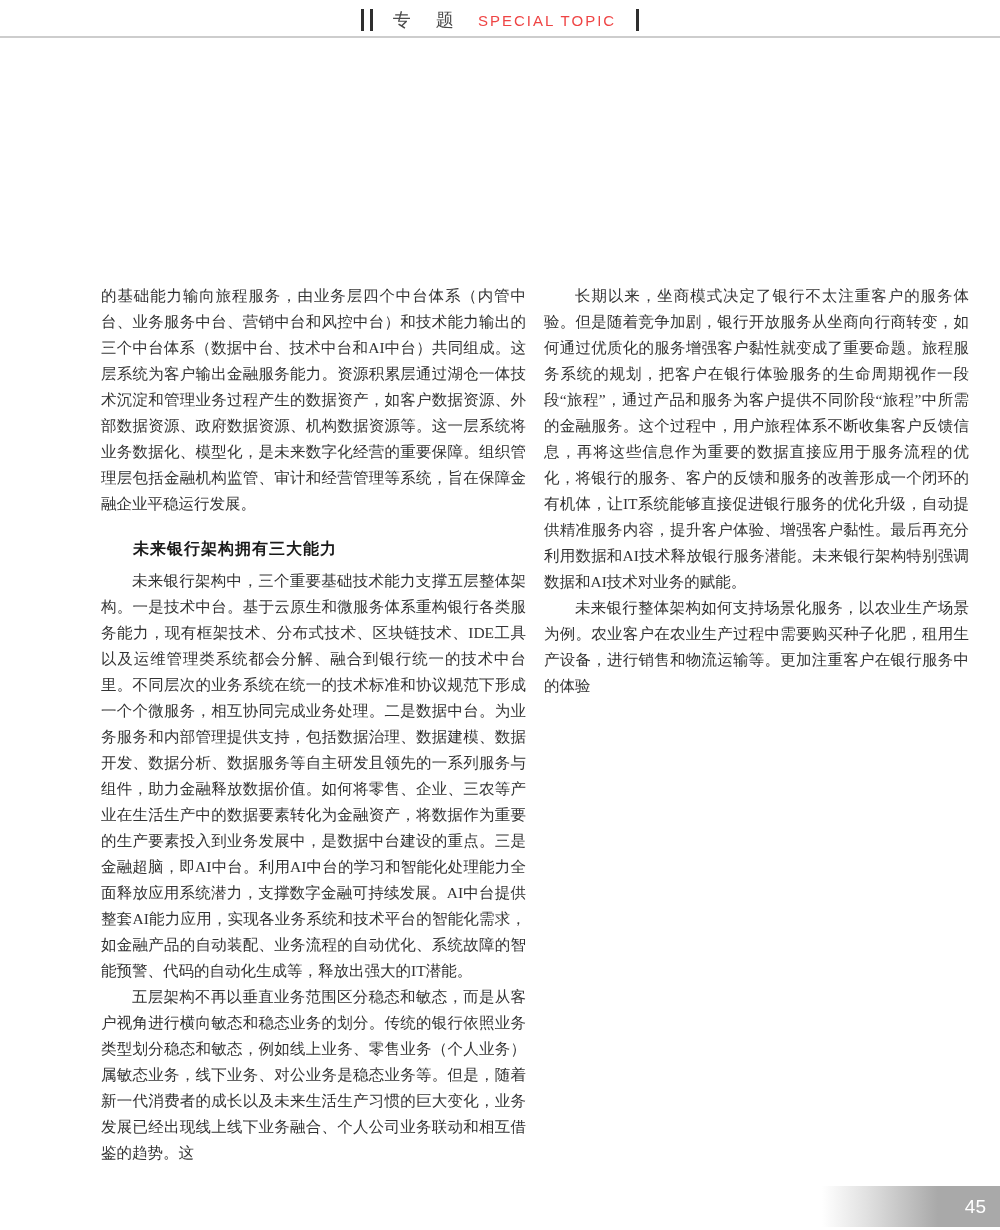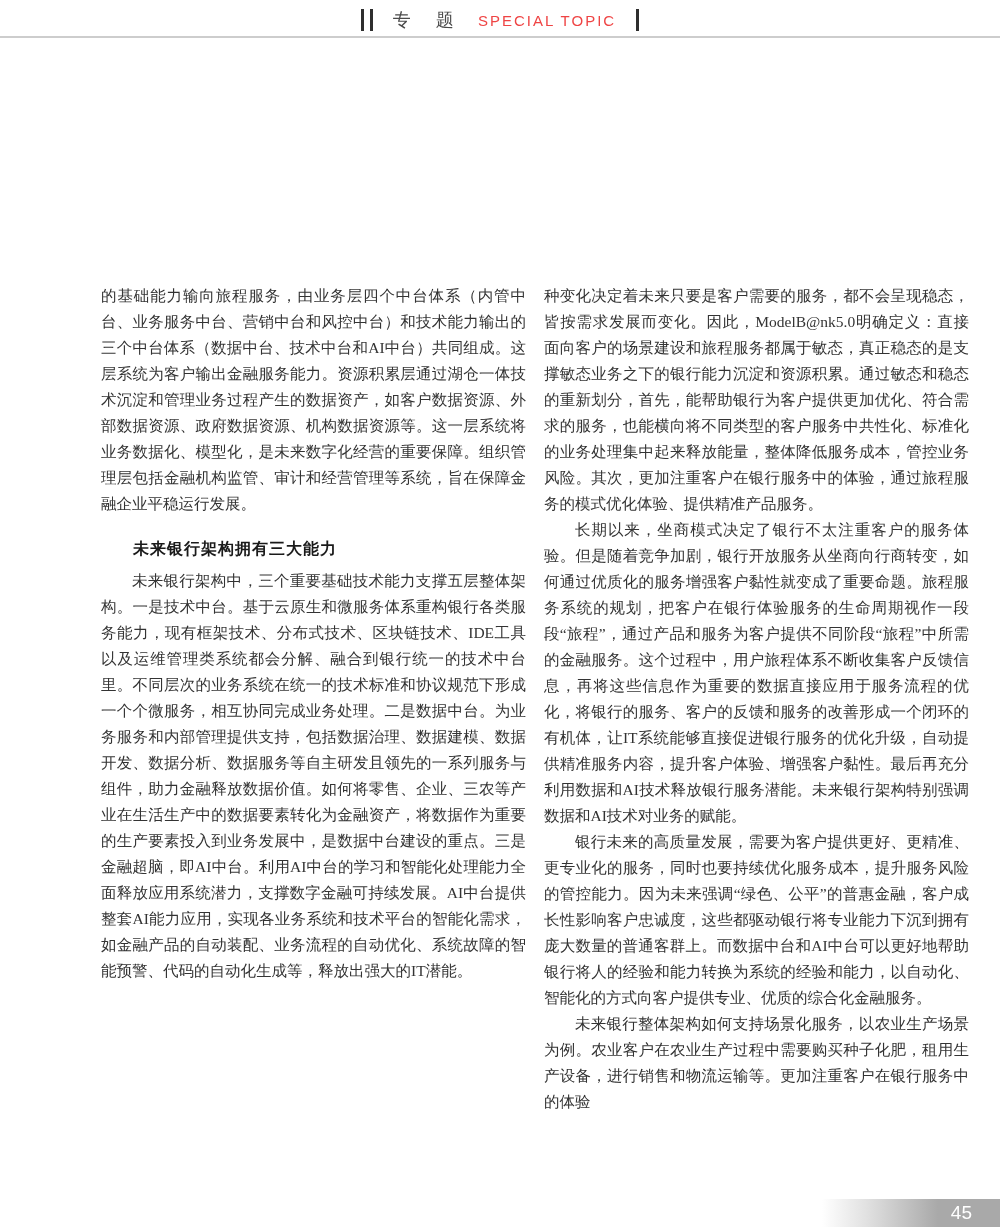--- a/index.html
+++ b/index.html
@@ -73,23 +73,23 @@
     color: #1a1a1a;
     letter-spacing: 1px;
     line-height: 1.25;
     margin: 22px 0 9px 32px;
   }
 
   
   .footer-bar {
     position: absolute;
     right: 0; bottom: 3px;
-    width: 178px; height: 28px;
+    width: 178px; height: 41px;
     box-sizing: border-box;
-    padding-right: 28px;
+    padding-right: 14px;
     display: flex;
     align-items: center;
     justify-content: flex-end;
     background: linear-gradient(to right,
       rgba(169,169,169,0) 0%,
       rgba(169,169,169,0.35) 25%,
       #a9a9a9 65%);
   }
   .page-number {
     color: #ffffff;
@@ -110,26 +110,25 @@
   </div>
 
   <div class="rule"></div>
 
   <div class="content">
 
     <div class="column">
       <p class="para continued">的基础能力输向旅程服务，由业务层四个中台体系（内管中台、业务服务中台、营销中台和风控中台）和技术能力输出的三个中台体系（数据中台、技术中台和AI中台）共同组成。这层系统为客户输出金融服务能力。资源积累层通过湖仓一体技术沉淀和管理业务过程产生的数据资产，如客户数据资源、外部数据资源、政府数据资源、机构数据资源等。这一层系统将业务数据化、模型化，是未来数字化经营的重要保障。组织管理层包括金融机构监管、审计和经营管理等系统，旨在保障金融企业平稳运行发展。</p>
       <h2 class="section-heading">未来银行架构拥有三大能力</h2>
       <p class="para">未来银行架构中，三个重要基础技术能力支撑五层整体架构。一是技术中台。基于云原生和微服务体系重构银行各类服务能力，现有框架技术、分布式技术、区块链技术、IDE工具以及运维管理类系统都会分解、融合到银行统一的技术中台里。不同层次的业务系统在统一的技术标准和协议规范下形成一个个微服务，相互协同完成业务处理。二是数据中台。为业务服务和内部管理提供支持，包括数据治理、数据建模、数据开发、数据分析、数据服务等自主研发且领先的一系列服务与组件，助力金融释放数据价值。如何将零售、企业、三农等产业在生活生产中的数据要素转化为金融资产，将数据作为重要的生产要素投入到业务发展中，是数据中台建设的重点。三是金融超脑，即AI中台。利用AI中台的学习和智能化处理能力全面释放应用系统潜力，支撑数字金融可持续发展。AI中台提供整套AI能力应用，实现各业务系统和技术平台的智能化需求，如金融产品的自动装配、业务流程的自动优化、系统故障的智能预警、代码的自动化生成等，释放出强大的IT潜能。</p>
+      <p class="para">五层架构不再以垂直业务范围区分稳态和敏态，而是从客户视角进行横向敏态和稳态业务的划分。传统的银行依照业务类型划分稳态和敏态，例如线上业务、零售业务（个人业务）属敏态业务，线下业务、对公业务是稳态业务等。但是，随着新一代消费者的成长以及未来生活生产习惯的巨大变化，业务发展已经出现线上线下业务融合、个人公司业务联动和相互借鉴的趋势。这</p>
     </div>
 
     <div class="column">
-      <p class="para continued">种变化决定着未来只要是客户需要的服务，都不会呈现稳态，皆按需求发展而变化。因此，ModelB@nk5.0明确定义：直接面向客户的场景建设和旅程服务都属于敏态，真正稳态的是支撑敏态业务之下的银行能力沉淀和资源积累。通过敏态和稳态的重新划分，首先，能帮助银行为客户提供更加优化、符合需求的服务，也能横向将不同类型的客户服务中共性化、标准化的业务处理集中起来释放能量，整体降低服务成本，管控业务风险。其次，更加注重客户在银行服务中的体验，通过旅程服务的模式优化体验、提供精准产品服务。</p>
       <p class="para">长期以来，坐商模式决定了银行不太注重客户的服务体验。但是随着竞争加剧，银行开放服务从坐商向行商转变，如何通过优质化的服务增强客户黏性就变成了重要命题。旅程服务系统的规划，把客户在银行体验服务的生命周期视作一段段“旅程”，通过产品和服务为客户提供不同阶段“旅程”中所需的金融服务。这个过程中，用户旅程体系不断收集客户反馈信息，再将这些信息作为重要的数据直接应用于服务流程的优化，将银行的服务、客户的反馈和服务的改善形成一个闭环的有机体，让IT系统能够直接促进银行服务的优化升级，自动提供精准服务内容，提升客户体验、增强客户黏性。最后再充分利用数据和AI技术释放银行服务潜能。未来银行架构特别强调数据和AI技术对业务的赋能。</p>
-      <p class="para">银行未来的高质量发展，需要为客户提供更好、更精准、更专业化的服务，同时也要持续优化服务成本，提升服务风险的管控能力。因为未来强调“绿色、公平”的普惠金融，客户成长性影响客户忠诚度，这些都驱动银行将专业能力下沉到拥有庞大数量的普通客群上。而数据中台和AI中台可以更好地帮助银行将人的经验和能力转换为系统的经验和能力，以自动化、智能化的方式向客户提供专业、优质的综合化金融服务。</p>
       <p class="para">未来银行整体架构如何支持场景化服务，以农业生产场景为例。农业客户在农业生产过程中需要购买种子化肥，租用生产设备，进行销售和物流运输等。更加注重客户在银行服务中的体验</p>
     </div>
 
   </div>
 
   <div class="footer-bar">
     <span class="page-number">45</span>
   </div>
 
 </div>

